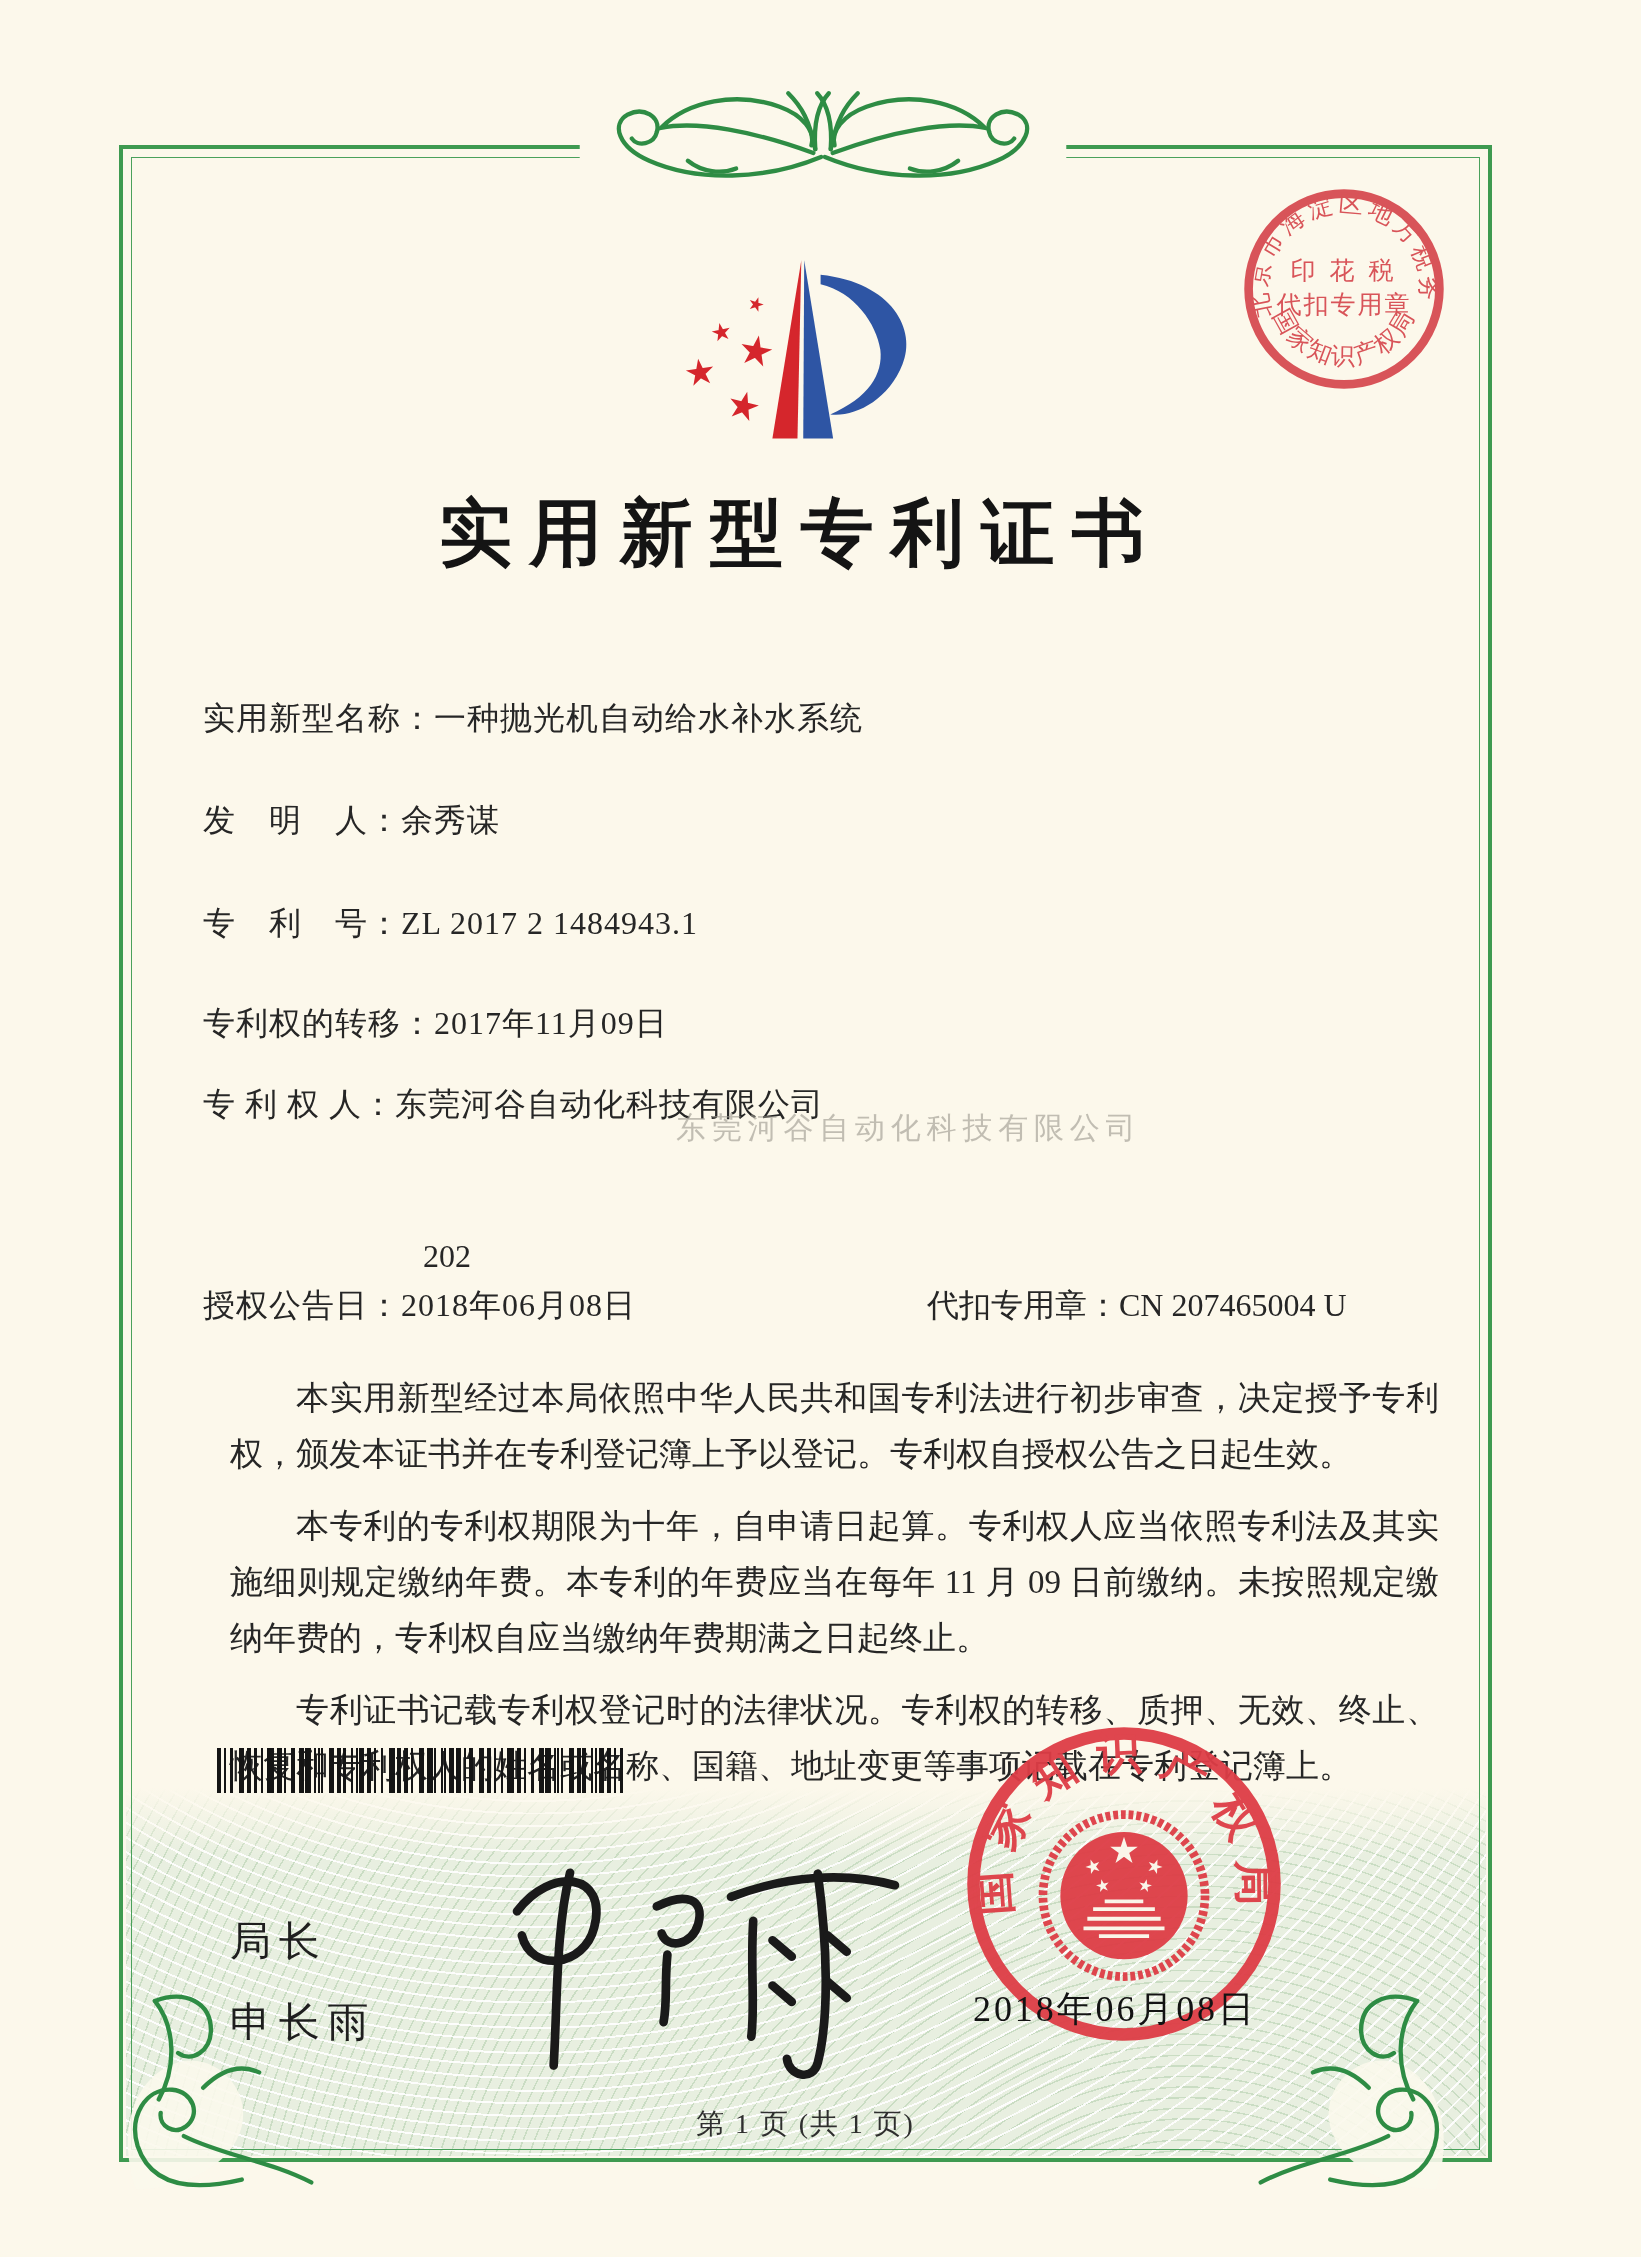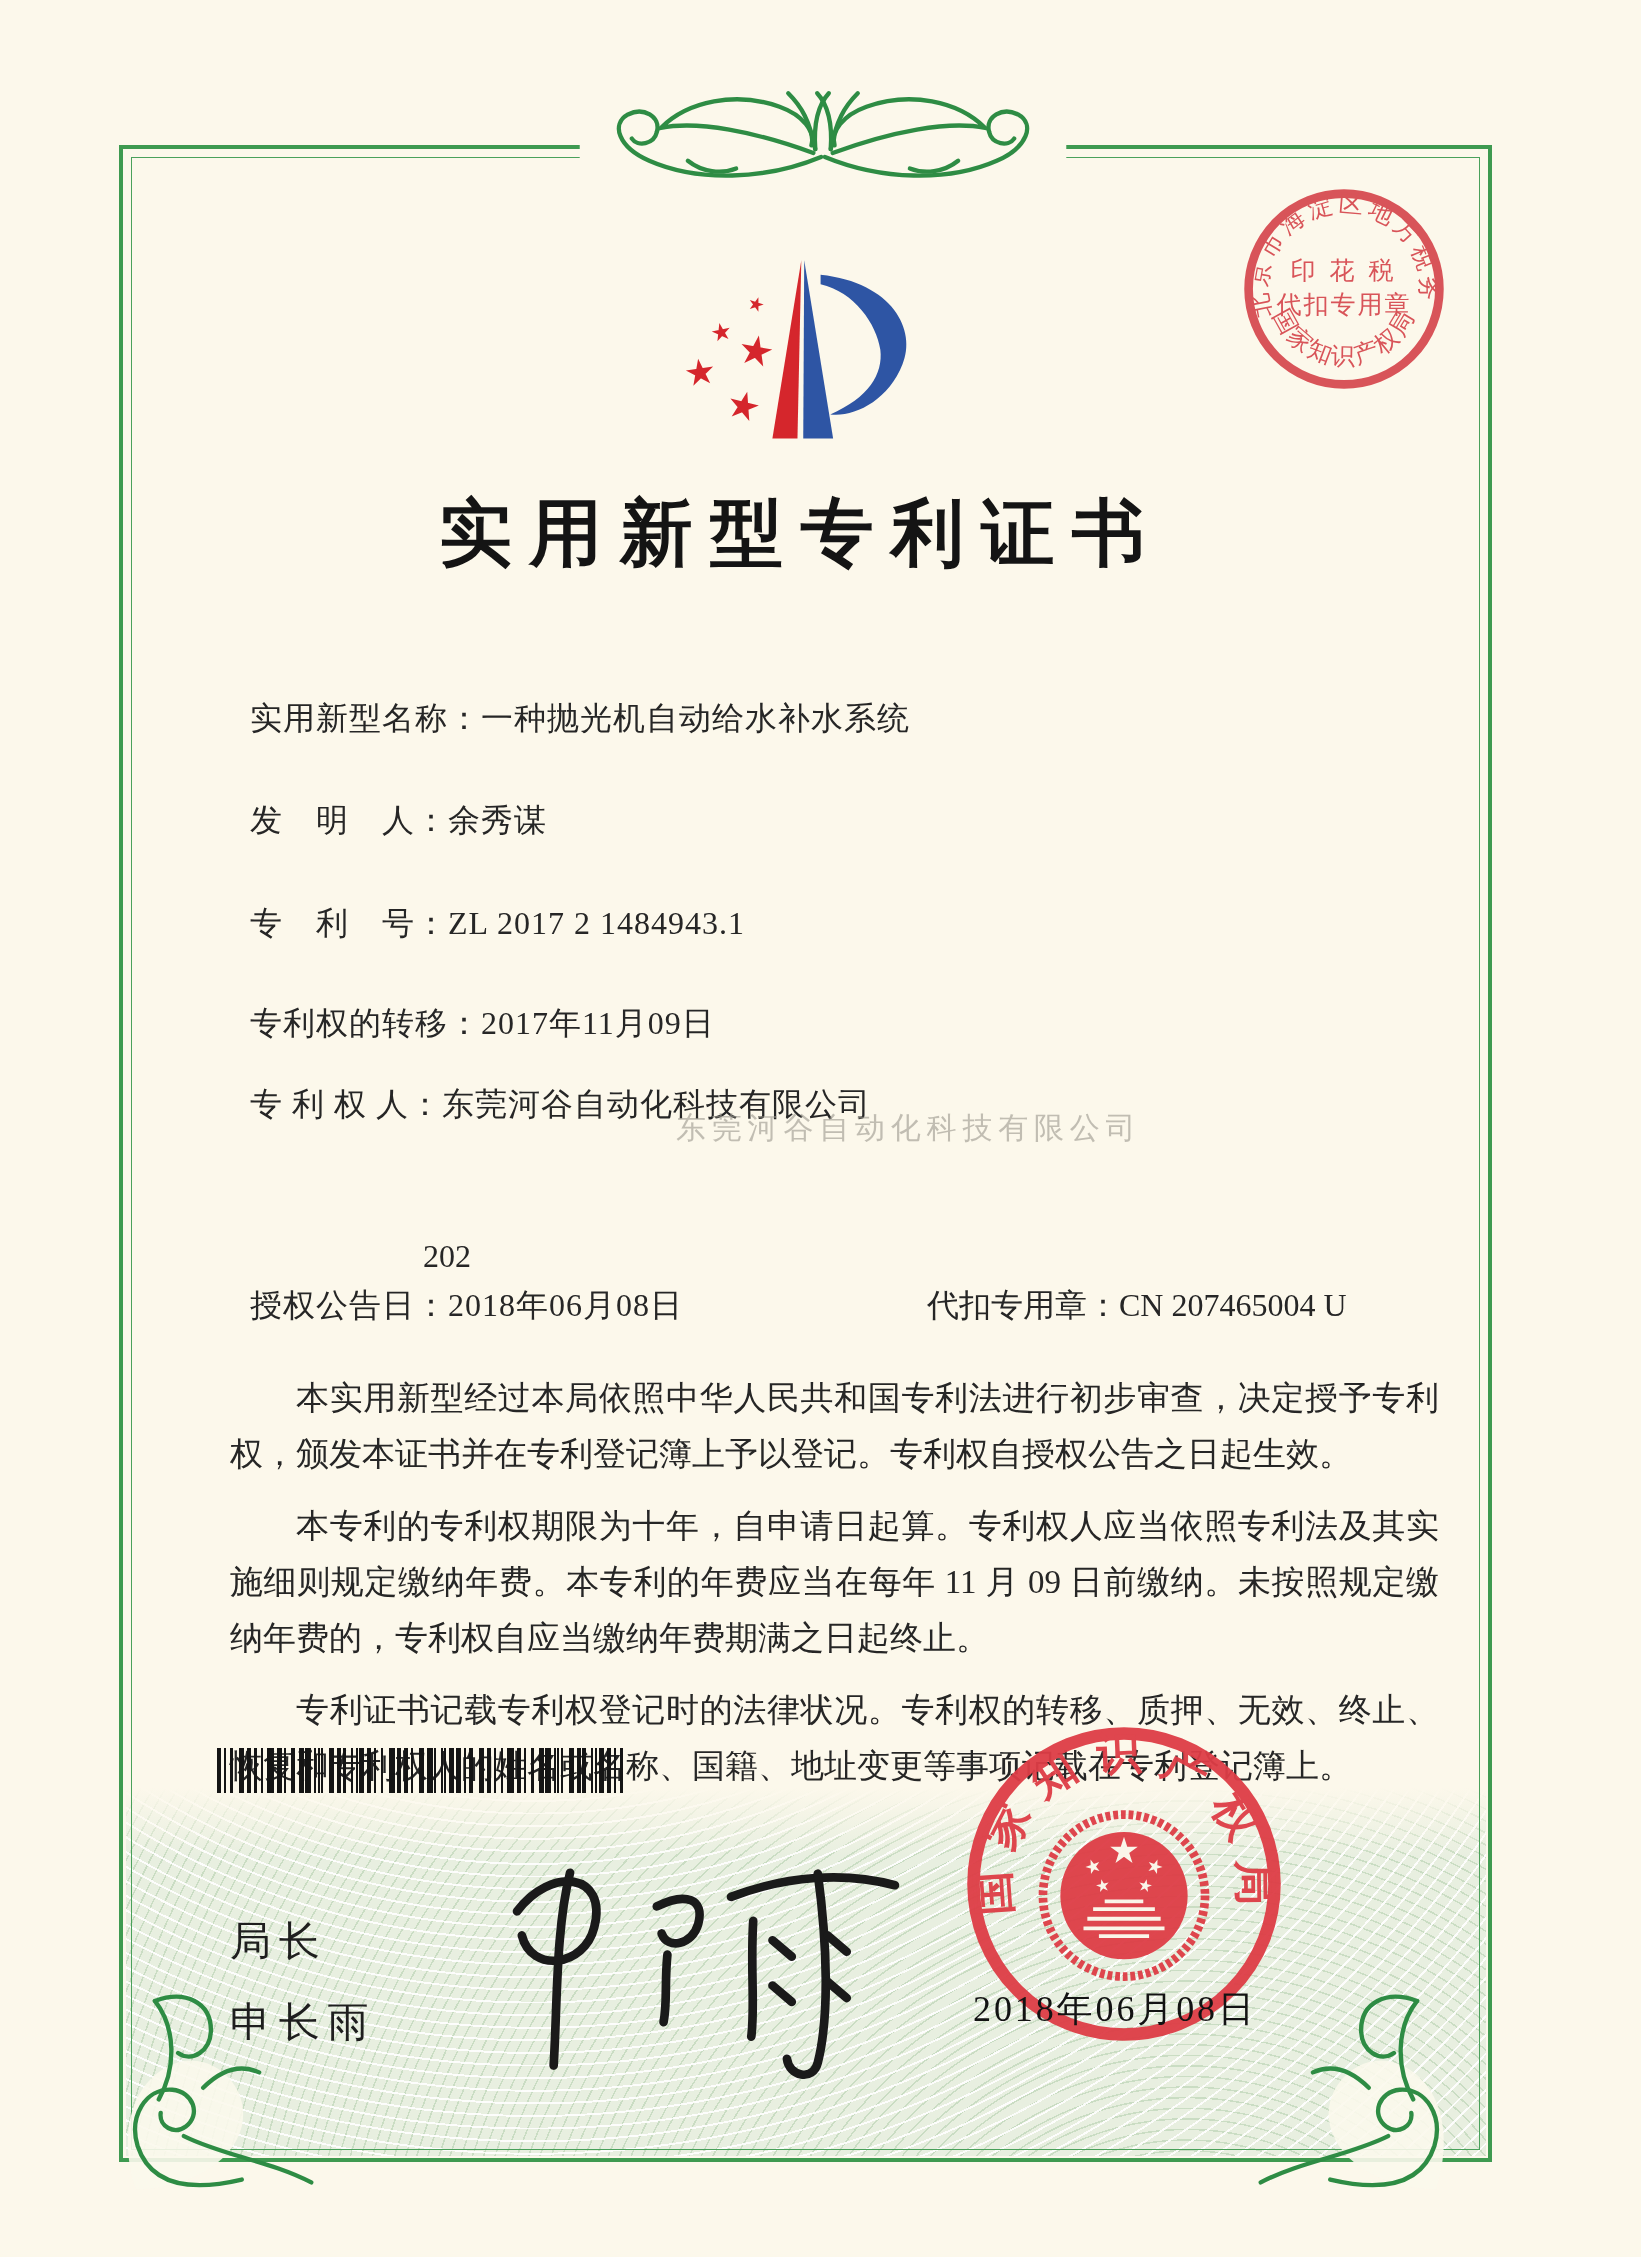--- a/index.html
+++ b/index.html
@@ -23,21 +23,21 @@
       repeating-radial-gradient(2028px circle at 78% 165%, rgba(165,198,160,.45) 0 1.5px, rgba(0,0,0,0) 1.5px 10.6px);
   }
   .guilloche:before{content:""; position:absolute; left:0; right:0; top:0; height:68px;
     background:linear-gradient(#fcf8eb, rgba(252,248,235,0));}
   
   .cert-no{position:absolute; left:183px; top:249px; font-size:35px; letter-spacing:3.9px; color:#2b2b2b; z-index:3;}
   .title{position:absolute; left:119px; right:159px; top:485px; text-align:center;
     font-size:73px; font-weight:700; letter-spacing:17.4px; color:#141414; z-index:3;}
   
   .row{position:absolute; left:203px; font-size:32px; z-index:3; white-space:nowrap;}
-  .row .lbl{letter-spacing:1px;margin-left:47px;}
+  .row .lbl{letter-spacing:1px;}
   .row .val{letter-spacing:1px;}
   .addr2{position:absolute; left:423px; font-size:32px; z-index:3;}
   .grant-pair2{position:absolute; left:927px; font-size:32px; z-index:3; white-space:nowrap;}
   .watermark{position:absolute; left:676px; top:1108px; font-size:30px; letter-spacing:5.8px;
     color:rgba(156,154,144,.62); z-index:3;}
   
   .paras{position:absolute; left:214px; width:1241px; top:1354px; z-index:3;
     font-size:33px; line-height:56px; text-align:justify;}
   .paras p{margin:16px; text-indent:66px;}
   
@@ -214,15 +214,16 @@
         <path d="M132,206 L208,206"></path>
         <path d="M138,196 L202,196 M150,188 L190,188"></path>
         <path d="M128,216 L212,216"></path>
         <path d="M144,224 L196,224"></path>
       </g>
     </g>
   </svg>
 
   <div class="seal-date">2018年06月08日</div>
 
+  <div class="footer">第 1 页 (共 1 页)</div>
 
 </div>
 
 
 </body></html>

